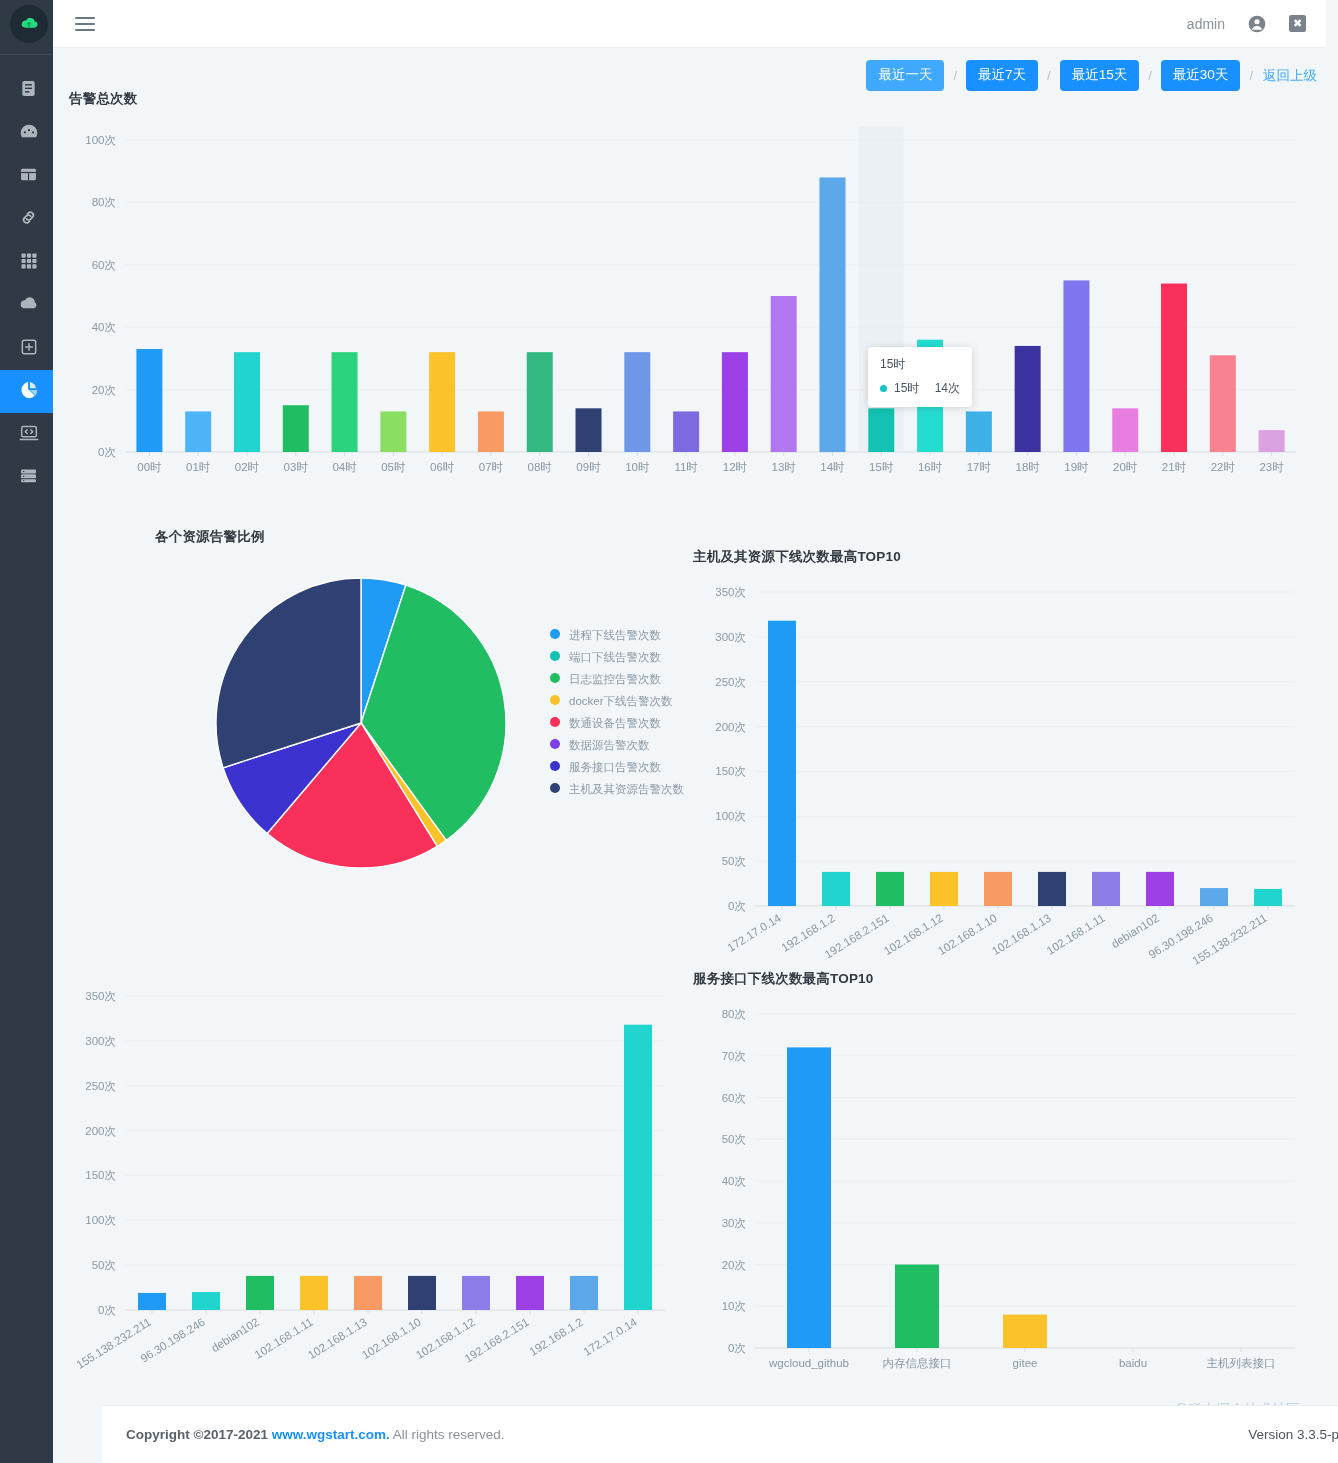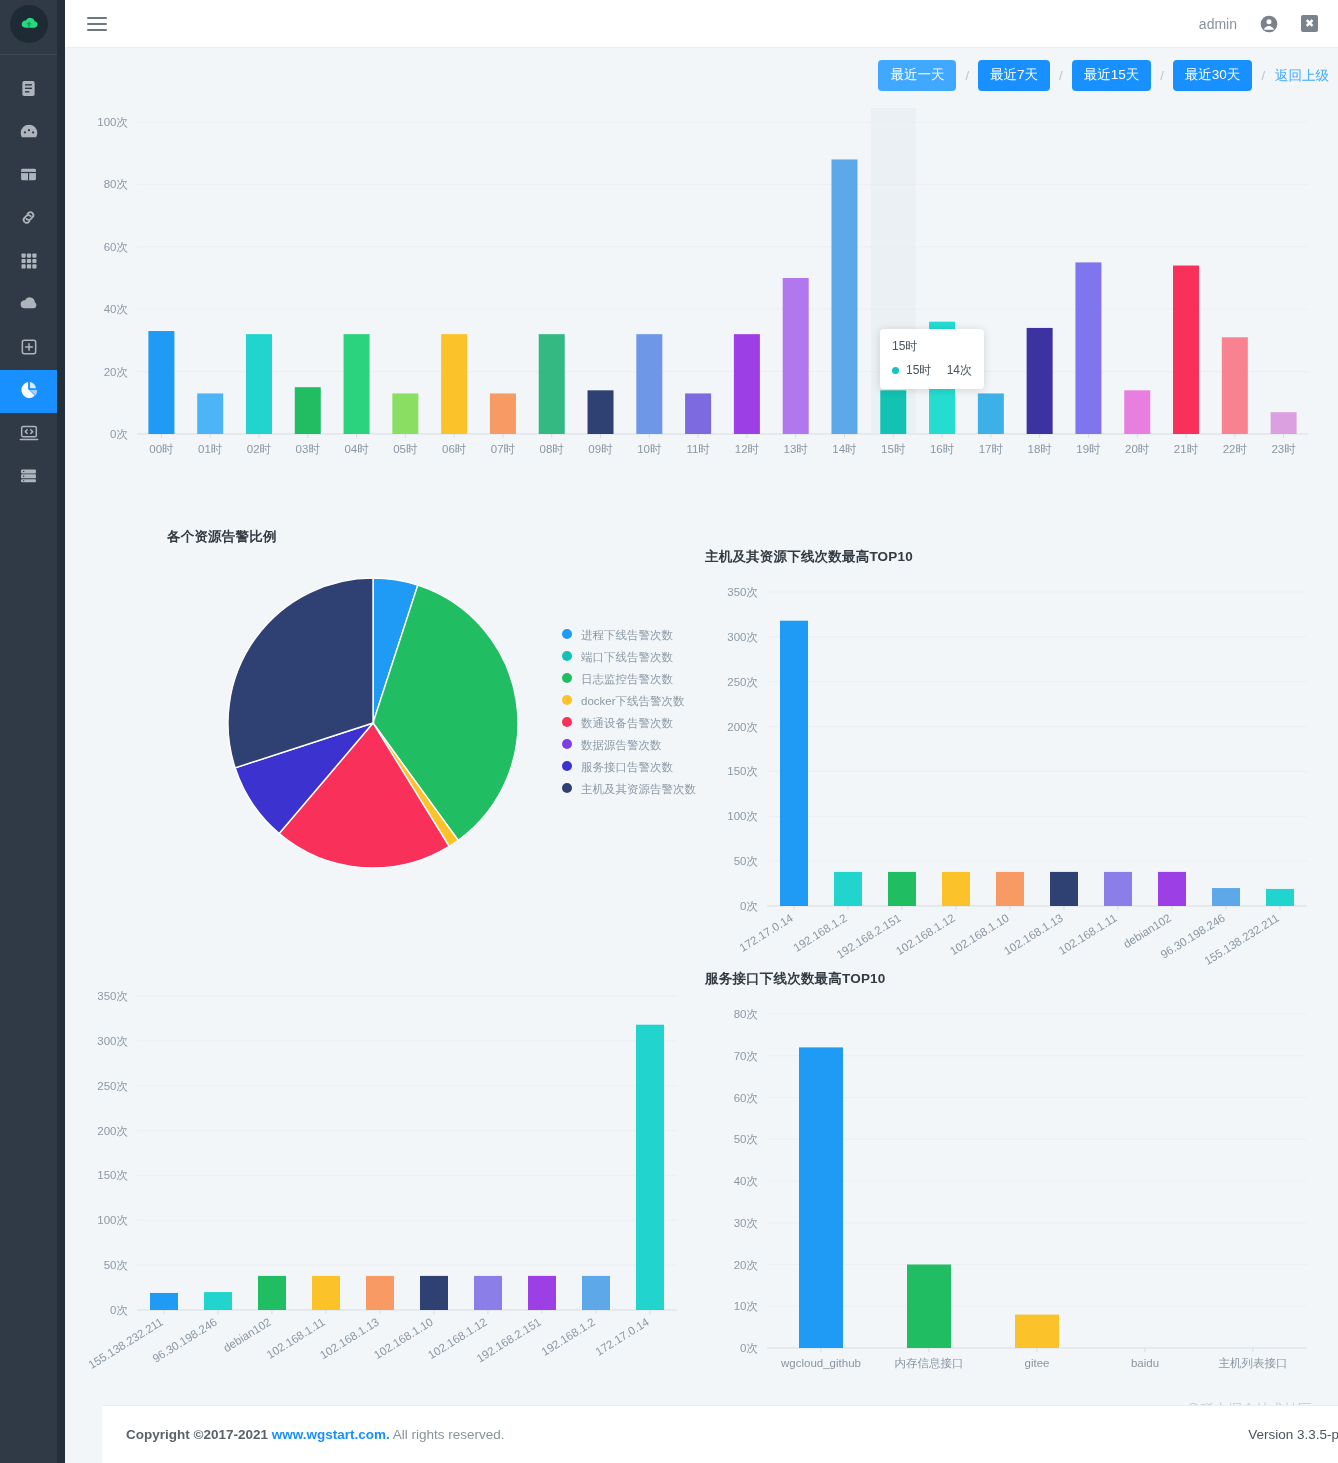--- a/index.html
+++ b/index.html
@@ -26,21 +26,21 @@
     cursor: pointer;
   }
   .nav-item svg { opacity: .72; }
   .nav-item.active { background: #1890ff; }
   .nav-item.active svg { opacity: 1; }
 
   
   .rail { position: absolute; left: 57px; top: 0; width: 8px; height: 1463px; background: #242e38; }
 
   
-  .main { position: absolute; left: 65px; top: 0; width: 1273px; height: 1463px; background: #f2f6f9; }
+  .main { position: absolute; left: 53px; top: 0; width: 1273px; height: 1463px; background: #f2f6f9; }
 
   .topbar {
     height: 48px; background: #fff; display: flex; align-items: center;
     padding: 0 20px 0 22px; border-bottom: 1px solid #e9eef2;
   }
   .burger { width: 20px; cursor: pointer; }
   .burger i { display: block; height: 2px; background: #6b7783; margin: 4px 0; border-radius: 1px; }
   .topbar-right { margin-left: auto; display: flex; align-items: center; gap: 22px; }
   .username { font-size: 14px; color: #8a939b; }
   .avatar-icon, .close-icon { cursor: pointer; display: flex; }
@@ -248,20 +248,21 @@
       <button class="range-btn">最近7天</button>
       <span class="range-sep">/</span>
       <button class="range-btn">最近15天</button>
       <span class="range-sep">/</span>
       <button class="range-btn">最近30天</button>
       <span class="range-sep">/</span>
       <span class="range-link">返回上级</span>
     </div>
 
     <div style="position:absolute; left:10px; top:90px;">
+      <div class="panel-title" style="margin-left:6px;">告警总次数</div>
       <div class="chart-frame" style="margin-top:14px;">
         <svg id="svg-hourly" width="1255" height="370">
             <text x="53" y="334" text-anchor="end" class="axis-label">0次</text>
             <line x1="62" y1="267.6" x2="1233" y2="267.6" class="gridline"></line>
             <text x="53" y="271.6" text-anchor="end" class="axis-label">20次</text>
             <line x1="62" y1="205.2" x2="1233" y2="205.2" class="gridline"></line>
             <text x="53" y="209.2" text-anchor="end" class="axis-label">40次</text>
             <line x1="62" y1="142.8" x2="1233" y2="142.8" class="gridline"></line>
             <text x="53" y="146.8" text-anchor="end" class="axis-label">60次</text>
             <line x1="62" y1="80.39999999999998" x2="1233" y2="80.39999999999998" class="gridline"></line>

